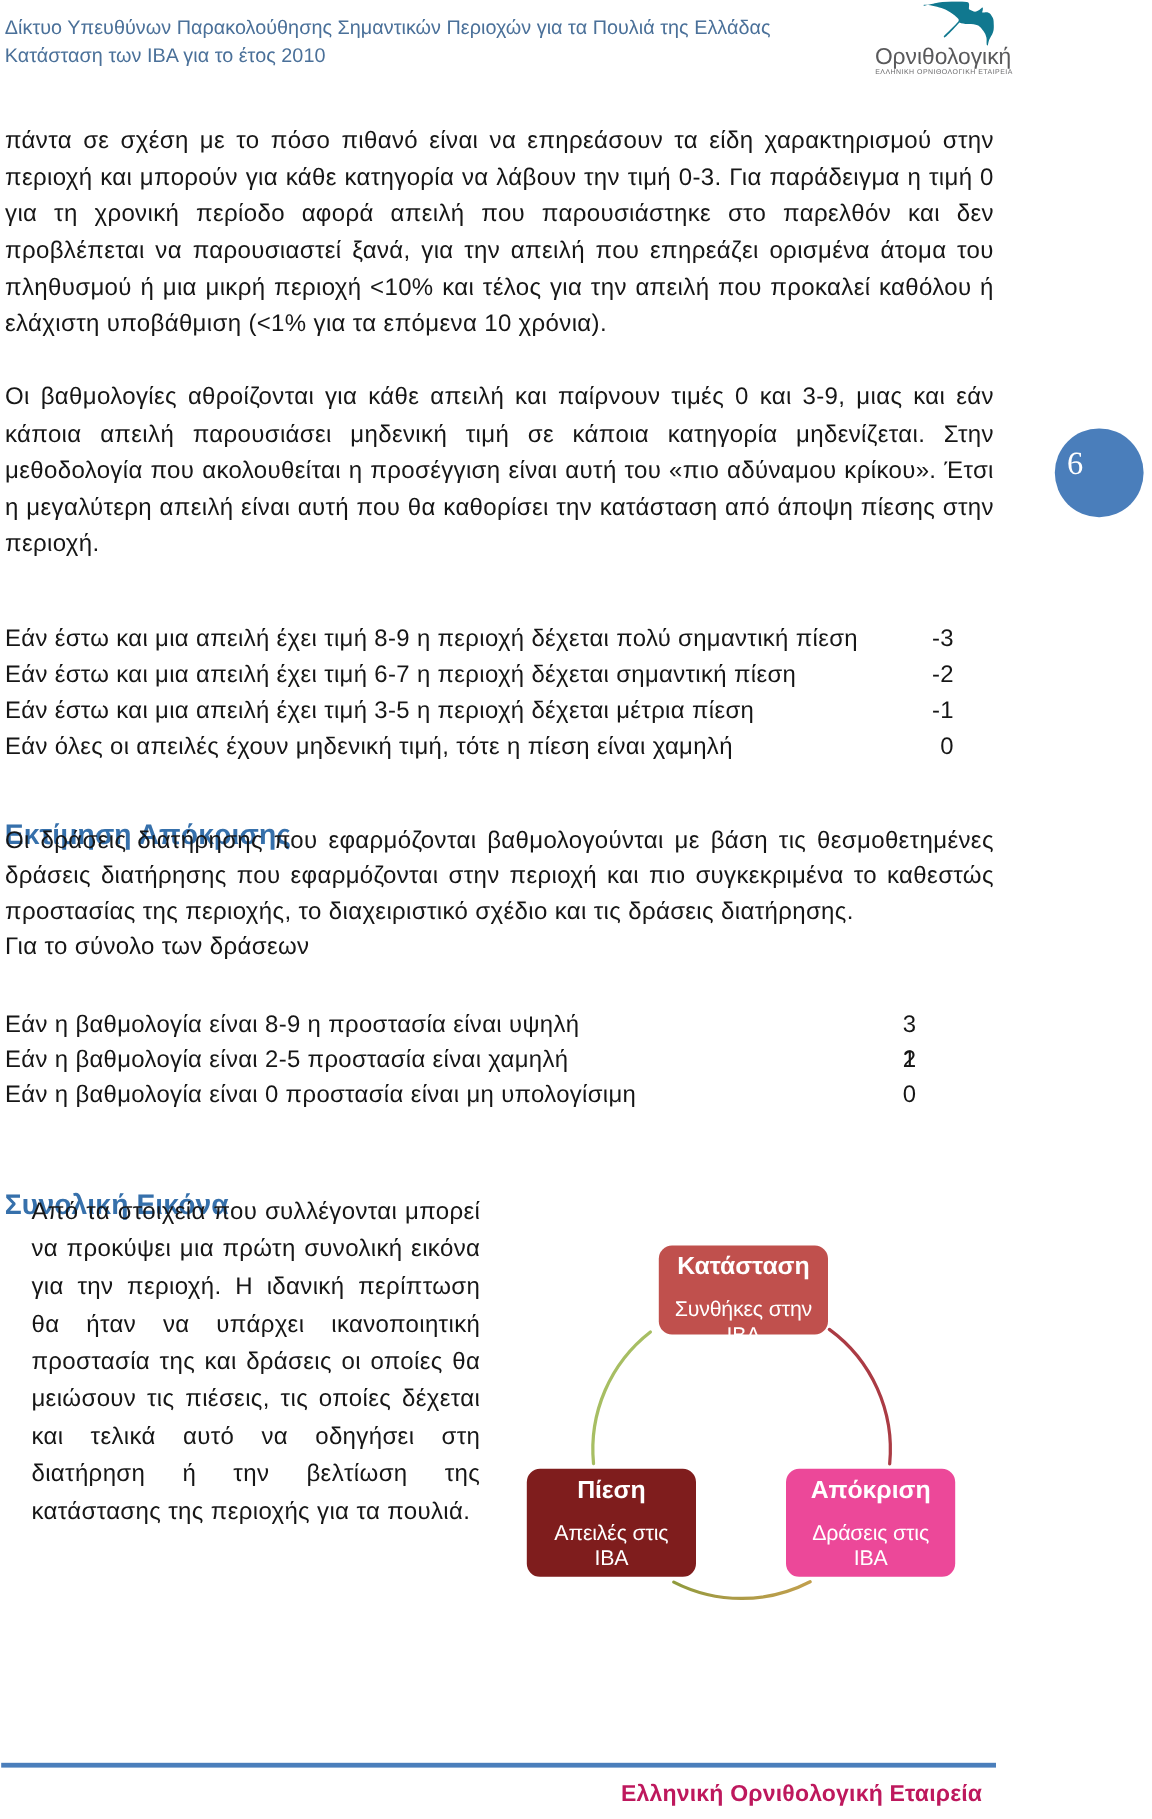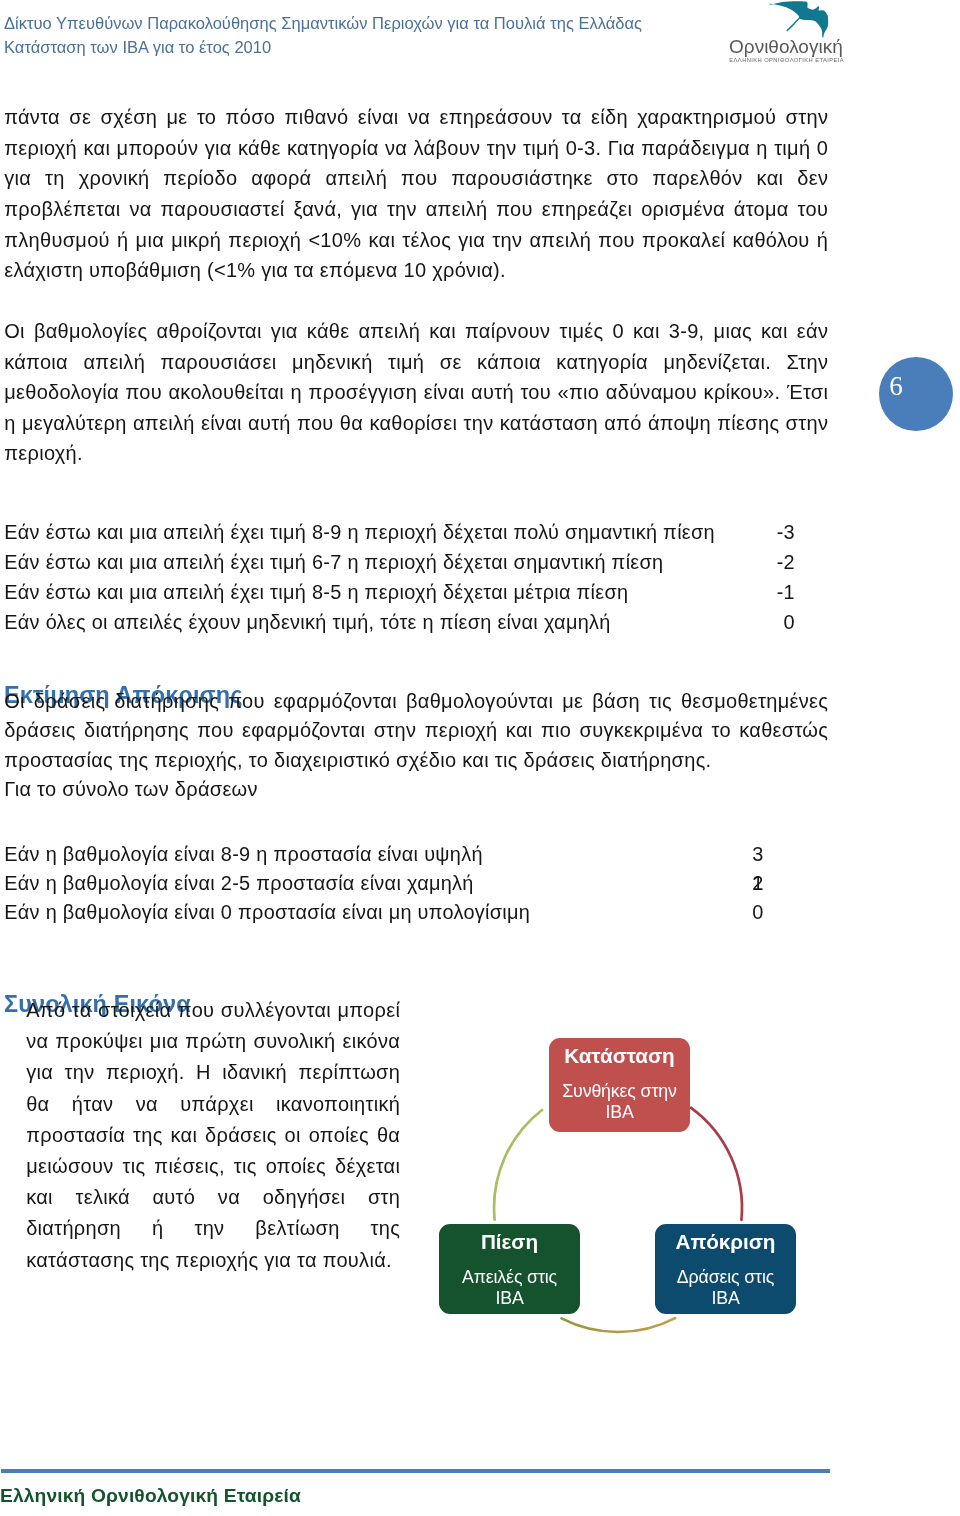--- a/index.html
+++ b/index.html
@@ -26,21 +26,21 @@
   .row{position:relative;font-size:19.9px;letter-spacing:0.3px;white-space:nowrap;}
   .row .v{position:absolute;text-align:right;}
 
   
   .diagram{position:absolute;left:430px;top:1020px;width:450px;height:310px;}
   .dgbox{position:absolute;border-radius:11px;color:#fff;text-align:center;}
   .dgbox .t{font-size:20.7px;font-weight:bold;line-height:24px;padding-top:6px;letter-spacing:-0.05px;}
   .dgbox .s{font-size:17.8px;line-height:21px;font-weight:normal;padding-top:13px;letter-spacing:-0.15px;}
 
   .foot-line{position:absolute;left:1px;top:1468.5px;width:829px;height:4.6px;background:#4a7ebb;}
-  .foot-txt{position:absolute;left:0;top:1485px;width:818.5px;color:#14532d;font-size:19.2px;letter-spacing:0.15px;font-weight:bold;}
+  .foot-txt{position:absolute;left:0;top:1485px;width:818.5px;text-align:right;color:#be185d;font-size:19.2px;letter-spacing:0.15px;font-weight:bold;}
 </style>
 </head>
 <body>
 
 <div class="page">
 
   <div class="hdr" id="b-hdr">
     <div class="h1">Δίκτυο Υπευθύνων Παρακολούθησης Σημαντικών  Περιοχών για τα Πουλιά της Ελλάδας</div>
     <div class="h2">Κατάσταση των IBA για το έτος 2010</div>
   </div>
@@ -75,21 +75,21 @@
     <p class="tx">πάντα σε σχέση με το πόσο πιθανό είναι να επηρεάσουν τα είδη χαρακτηρισμού στην περιοχή και μπορούν για κάθε κατηγορία να λάβουν την τιμή 0-3. Για παράδειγμα η τιμή 0 για τη χρονική περίοδο αφορά απειλή που παρουσιάστηκε στο παρελθόν και δεν προβλέπεται να παρουσιαστεί ξανά, για την απειλή που επηρεάζει ορισμένα άτομα του πληθυσμού ή μια μικρή περιοχή &lt;10% και τέλος για την απειλή που προκαλεί καθόλου ή ελάχιστη υποβάθμιση (&lt;1% για τα επόμενα 10 χρόνια).</p>
   </div>
 
   <div class="col" id="b-para2" style="top:316.0px;">
     <p class="tx">Οι βαθμολογίες αθροίζονται για κάθε απειλή και παίρνουν τιμές 0 και 3-9, μιας και εάν κάποια απειλή παρουσιάσει μηδενική τιμή σε κάποια κατηγορία μηδενίζεται. Στην μεθοδολογία που ακολουθείται η προσέγγιση είναι αυτή του «πιο αδύναμου κρίκου». Έτσι η μεγαλύτερη απειλή είναι αυτή που θα καθορίσει την κατάσταση από άποψη πίεσης στην περιοχή.</p>
   </div>
 
   <div class="rows" id="b-ptable" style="top:499.8px;margin-top:17px;">
     <div class="row"><span>Εάν έστω και μια απειλή έχει τιμή 8-9 η περιοχή δέχεται πολύ σημαντική πίεση</span><span class="v" style="left:742.4px;width:48.4px;">-3</span></div>
     <div class="row"><span>Εάν έστω και μια απειλή έχει τιμή 6-7 η περιοχή δέχεται σημαντική πίεση</span><span class="v" style="left:742.4px;width:48.4px;">-2</span></div>
-    <div class="row"><span>Εάν έστω και μια απειλή έχει τιμή 8-5 η περιοχή δέχεται μέτρια πίεση</span><span class="v" style="left:742.4px;width:48.4px;">-1</span></div>
+    <div class="row"><span>Εάν έστω και μια απειλή έχει τιμή 3-5 η περιοχή δέχεται μέτρια πίεση</span><span class="v" style="left:742.4px;width:48.4px;">-1</span></div>
     <div class="row"><span>Εάν όλες οι απειλές έχουν μηδενική τιμή, τότε η πίεση είναι χαμηλή</span><span class="v" style="left:742.4px;width:48.4px;">0</span></div>
   </div>
 
   <h2 class="sec" id="b-resphead" style="top:680px;">Εκτίμηση Απόκρισης</h2>
   <div class="col" id="b-subline" style="top:773.5px;">
     <p class="tx">Για το σύνολο των δράσεων</p>
   </div>
   <div class="col" id="b-para3" style="top:686.9px;line-height:29.5px;">
     <p class="tx">Οι δράσεις διατήρησης που εφαρμόζονται βαθμολογούνται με βάση τις θεσμοθετημένες δράσεις διατήρησης που εφαρμόζονται στην περιοχή και πιο συγκεκριμένα το καθεστώς προστασίας της περιοχής, το διαχειριστικό σχέδιο και τις δράσεις διατήρησης.</p>
   </div>
@@ -114,28 +114,28 @@
             <stop offset="0.35" stop-color="#a89a46"></stop>
             <stop offset="1" stop-color="#c19f4d"></stop>
         </linearGradient>
       </defs>
       <path fill="none" stroke="#a7be63" stroke-width="2.7" stroke-linecap="round" d="M 74.6 199.7 A 124 124 0 0 1 122.0 90.0"></path>
       <path fill="none" stroke="#ab3b44" stroke-width="2.7" stroke-linecap="round" d="M 271.1 87.8 A 124 124 0 0 1 321.4 199.9"></path>
       <path fill="none" stroke="url(#gradTan)" stroke-width="2.7" stroke-linecap="round" d="M 141.5 298.4 A 124 124 0 0 0 255.1 298.1"></path>
     </svg>
   </div>
 
-  <div class="dgbox" style="left:549px;top:1038px;width:141px;height:94px;background:#c0504d;">
+  <div class="dgbox" style="left:549px;top:1038px;width:141px;height:74px;background:#c0504d;">
     <div class="t">Κατάσταση</div>
     <div class="s"><span>Συνθήκες στην</span><br><span>IBA</span></div>
   </div>
-  <div class="dgbox" style="left:439px;top:1224px;width:141px;height:90px;background:#14532d;">
+  <div class="dgbox" style="left:439px;top:1224px;width:141px;height:90px;background:#7f1d1d;">
     <div class="t">Πίεση</div>
     <div class="s"><span>Απειλές στις</span><br><span>IBA</span></div>
   </div>
-  <div class="dgbox" style="left:655px;top:1224px;width:141px;height:90px;background:#0c4a6e;">
+  <div class="dgbox" style="left:655px;top:1224px;width:141px;height:90px;background:#ec4899;">
     <div class="t">Απόκριση</div>
     <div class="s"><span>Δράσεις στις</span><br><span>IBA</span></div>
   </div>
 
   <div class="foot-line"></div>
   <div class="foot-txt">Ελληνική Ορνιθολογική Εταιρεία</div>
 </div>
 
 </body></html>

